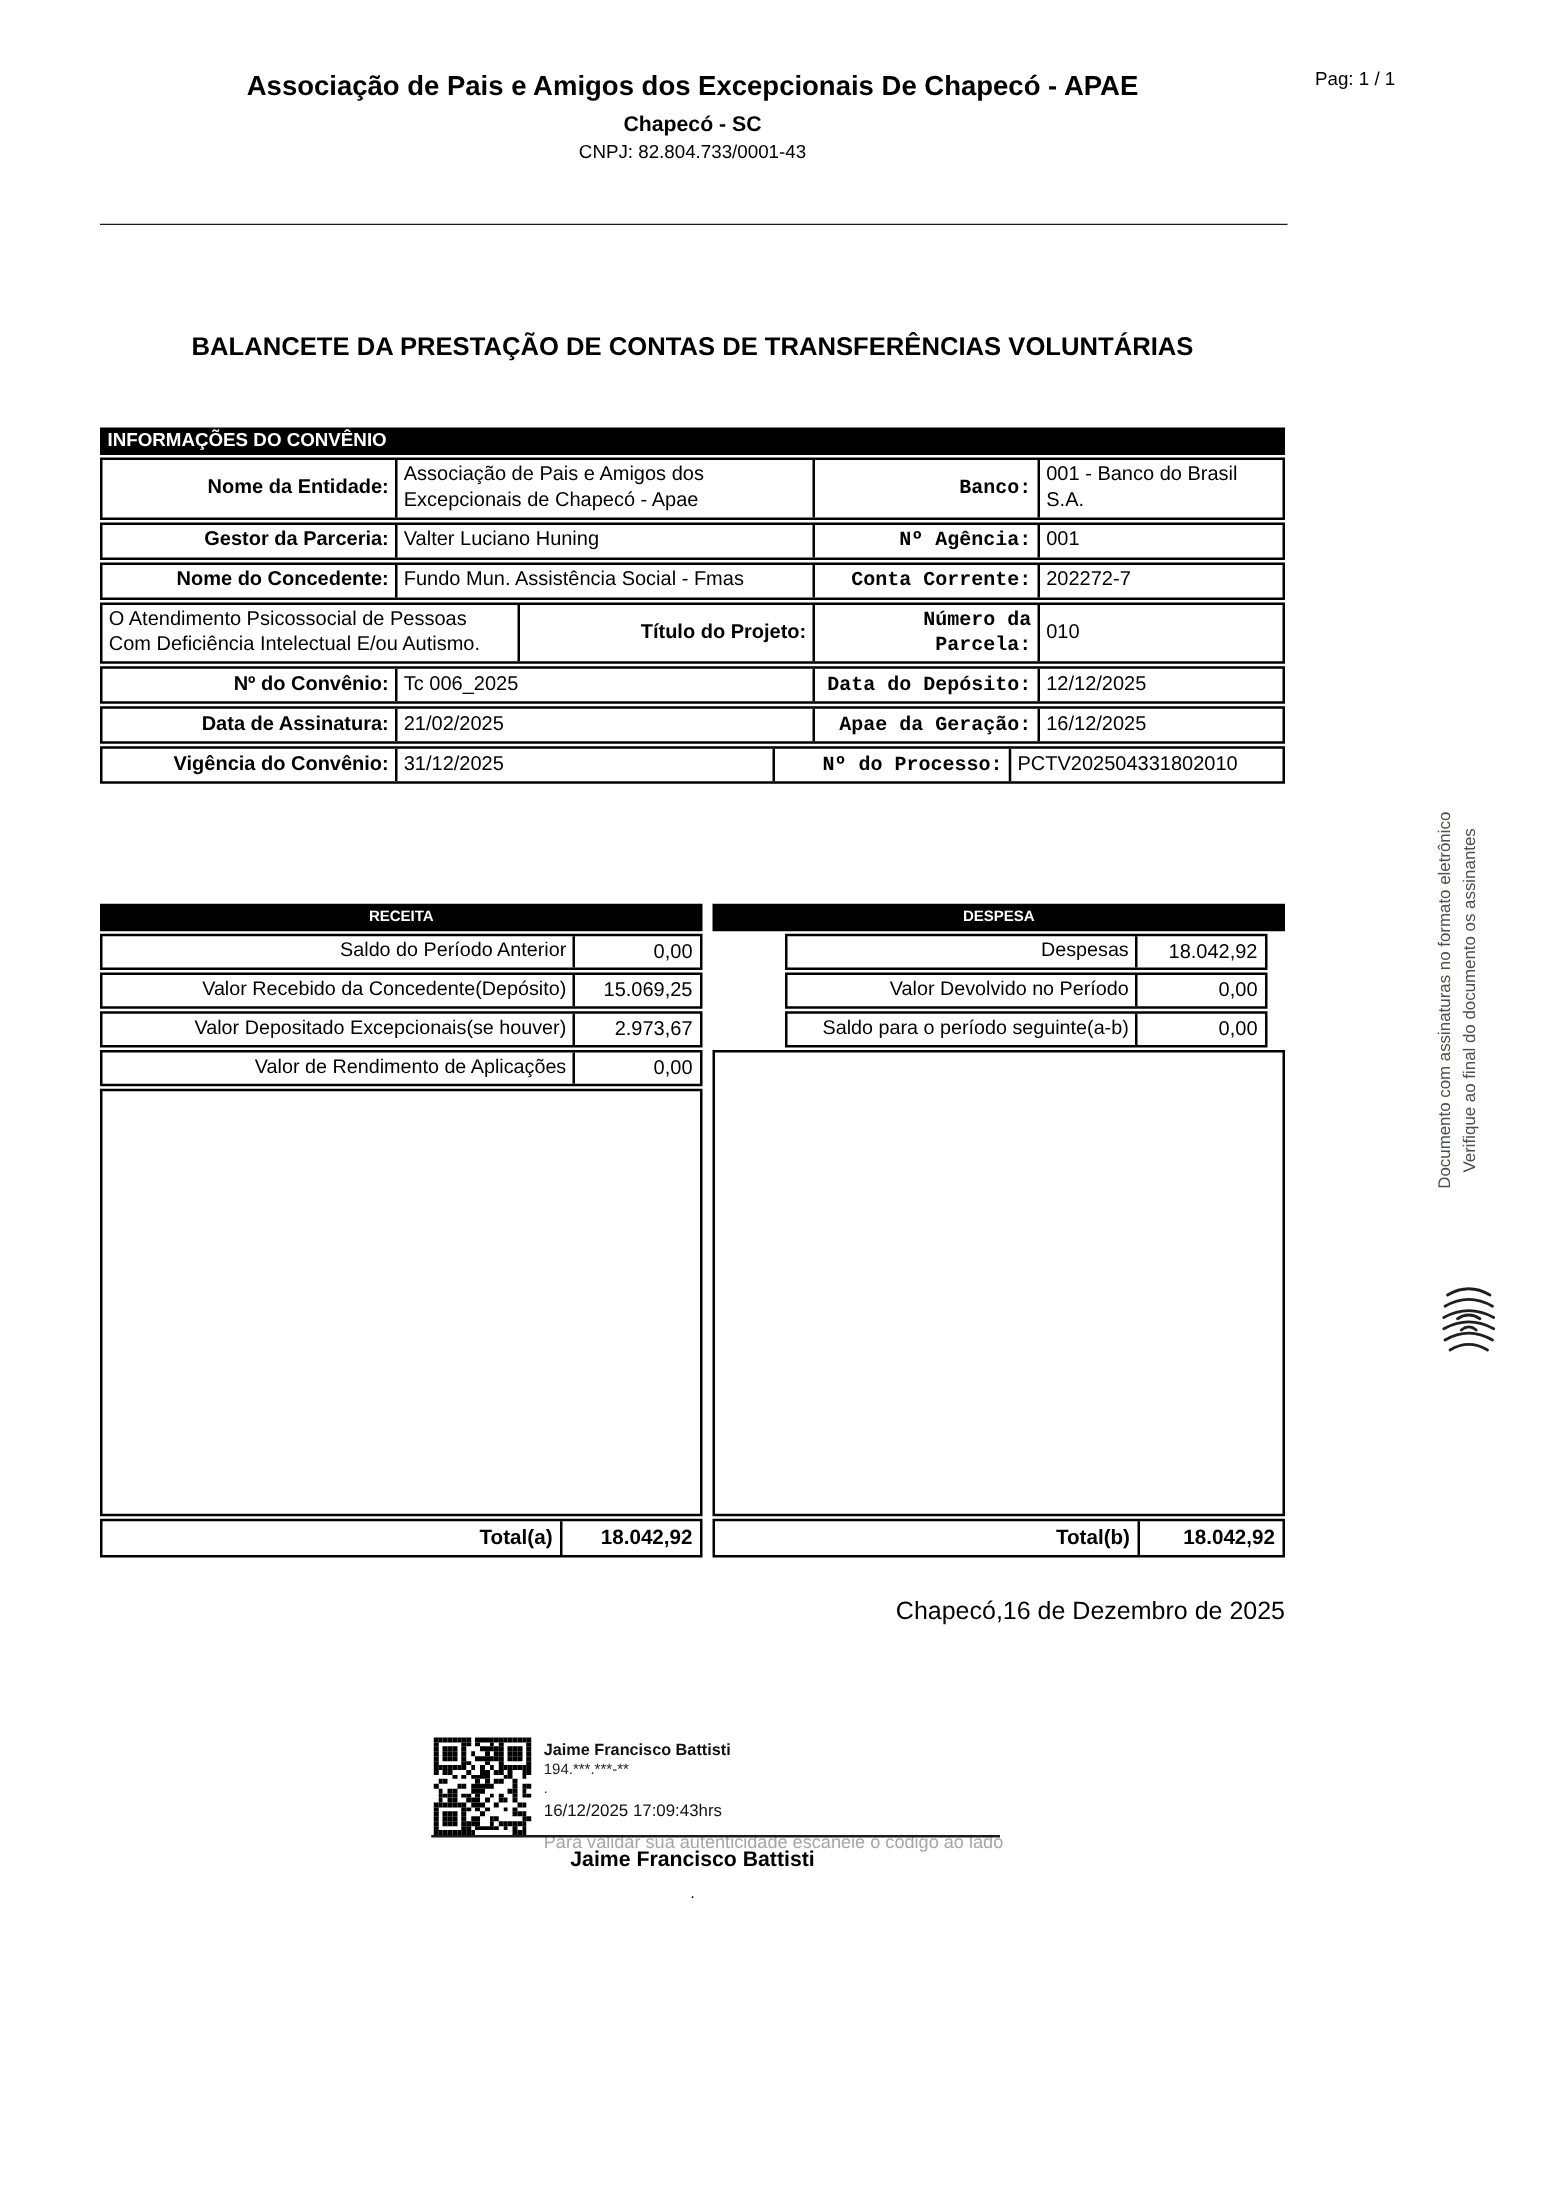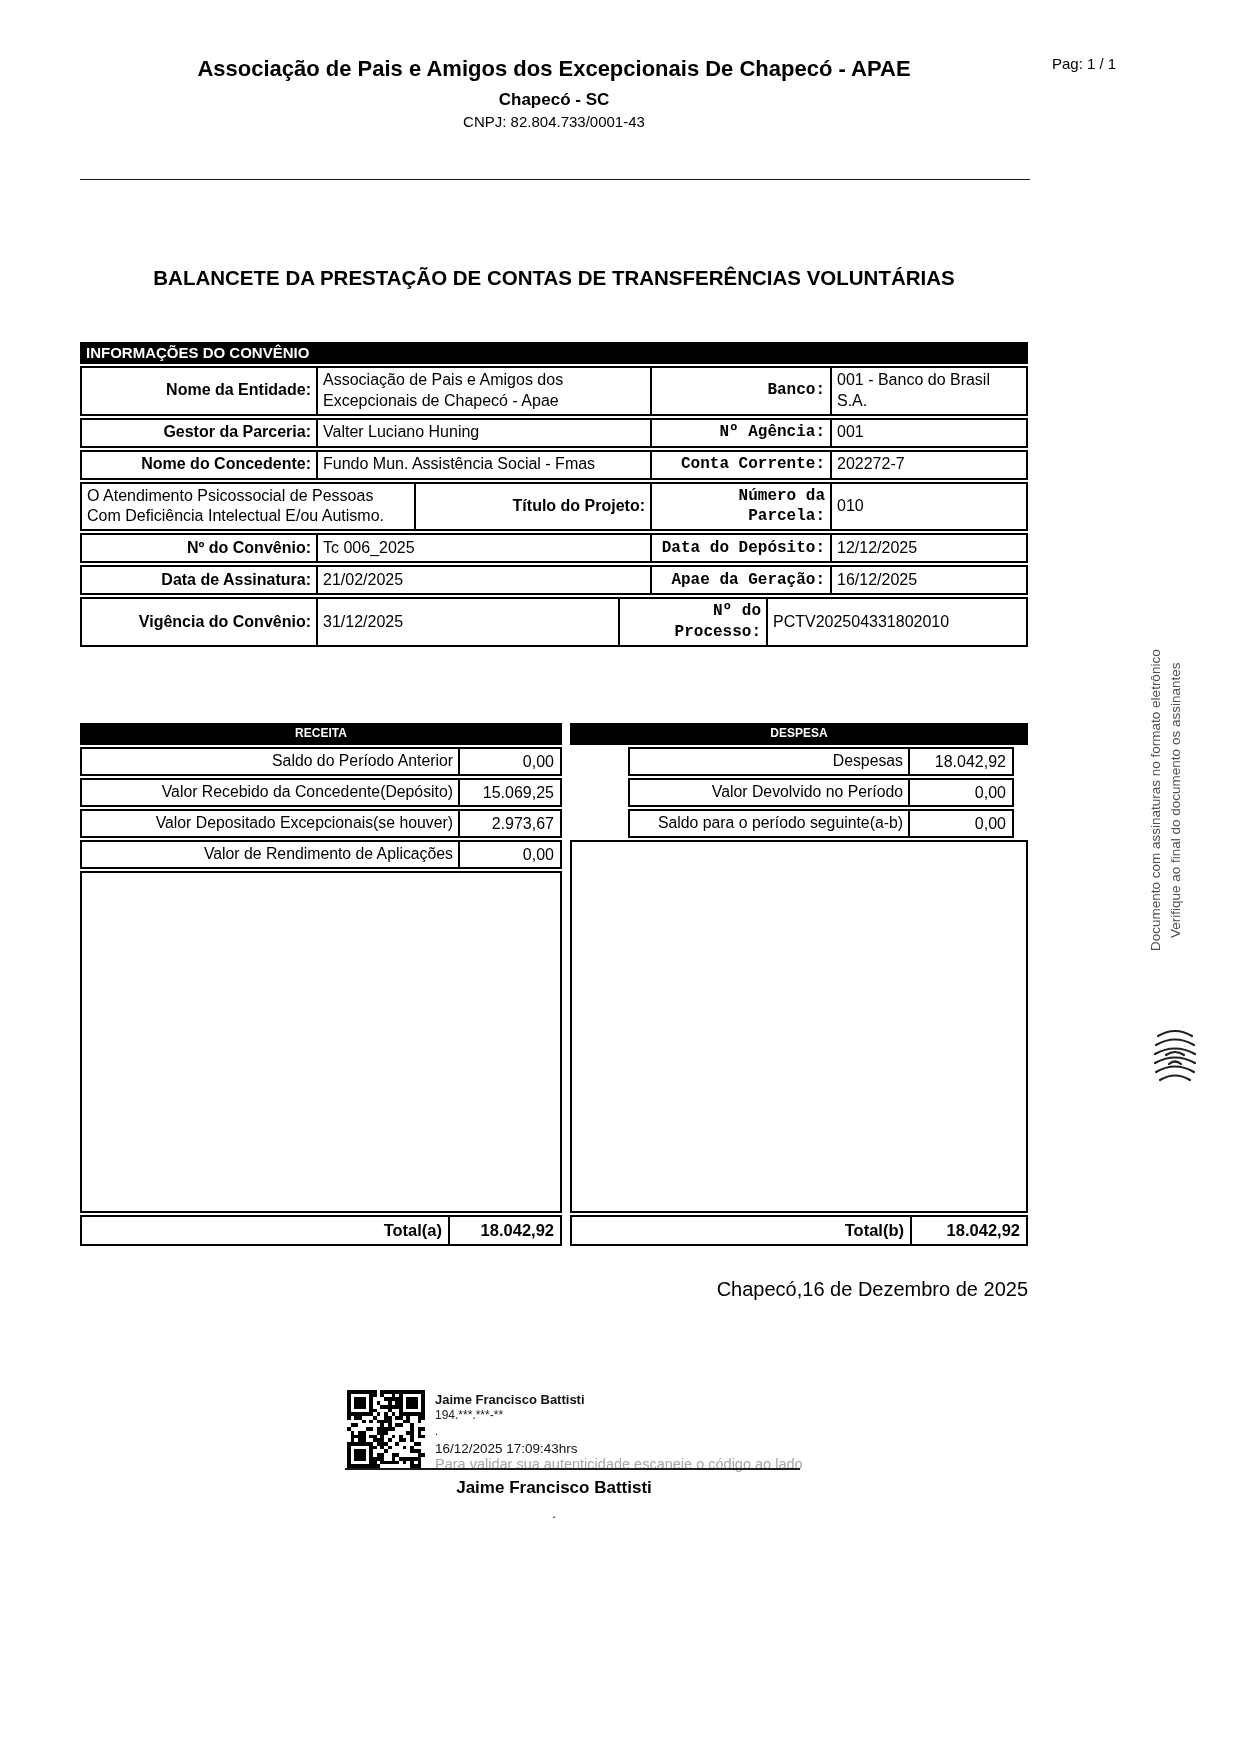--- a/index.html
+++ b/index.html
@@ -29,21 +29,21 @@
   .info-table { left: 80px; top: 342px; width: 948px; }
   .black-bar { background: #000; color: #fff; font-weight: 700; font-size: 15px;
                padding: 2px 6px; height: 22px; line-height: 18px; }
   .irow { display: flex; border: 2px solid #000; margin-top: 2px; min-height: 30px; background: #fff; }
   .cell { padding: 2px 5px; display: flex; align-items: center; font-size: 16px; line-height: 1.3; }
   .l1 { width: 236px; justify-content: flex-end; text-align: right; font-weight: 700; border-right: 2px solid #000; }
   .v1 { width: 334px; border-right: 2px solid #000; }
   .l2 { width: 180px; justify-content: flex-end; text-align: right; font-weight: 700; border-right: 2px solid #000; font-family: Liberation Mono, monospace; }
   .v2 { flex: 1; }
   .irow.last .v1 { width: 302px; }
-  .irow.last .l2 { width: 148px; }
+  .irow.last .l2 { width: 189px; }
 
   
   .fin-table { top: 723px; height: 523px; display: flex; flex-direction: column; }
   .fin-left  { left: 80px;  width: 482px; }
   .fin-right { left: 570px; width: 458px; }
   .fin-bar { background: #000; color: #fff; font-weight: 700; font-size: 12px;
              text-align: center; height: 22px; line-height: 21px; flex: 0 0 auto; }
   .frow { display: flex; border: 2px solid #000; margin-top: 2px; height: 29px; flex: 0 0 auto; background:#fff; }
   .frow .flabel { flex: 1; text-align: right; font-size: 15.8px; padding: 3px 5px; line-height: 1.3;
                   display:flex; align-items:center; justify-content:flex-end; }
@@ -63,21 +63,21 @@
   .date-line { left: 80px; top: 1278px; width: 948px; text-align: right; font-size: 20px; }
 
   .qr-block { left: 347px; top: 1390px; display: flex; }
   .qr { width: 78px; height: 78px; position: relative; background: #fff; flex: 0 0 auto; }
   .qr i { position: absolute; width: 3.8px; height: 3.8px; background: #000; }
   .qr-text { margin-left: 10px; padding-top: 2px; }
   .sig-name { font-size: 13px; font-weight: 700; color: #111; }
   .sig-cpf  { font-size: 12px; color: #222; margin-top: 1px; }
   .sig-dot  { font-size: 11px; color: #222; margin-top: 6px; line-height: 6px; }
   .sig-time { font-size: 13.5px; color: #111; margin-top: 7px; }
-  .sig-note { font-size: 14.5px; color: #a6a6a6; margin-top: 0; white-space: nowrap; }
+  .sig-note { font-size: 14.5px; color: #a6a6a6; margin-top: 10px; white-space: nowrap; }
   .qr-rule { left: 345px; top: 1468px; width: 455px; border-top: 2.5px solid #1a1a1a; }
 
   .signer-line { left: 80px; top: 1478px; width: 948px; text-align: center;
                  font-size: 17px; font-weight: 700; }
   .signer-trailing-dot { left: 80px; top: 1506px; width: 948px; text-align: center; font-size: 13px; }
 
   
   .vtext { writing-mode: vertical-rl; transform: rotate(180deg);
            font-size: 13.5px; color: #4c5247; height: 430px; text-align: center; white-space: nowrap; }
   .vline1 { left: 1148px; top: 585px; }

